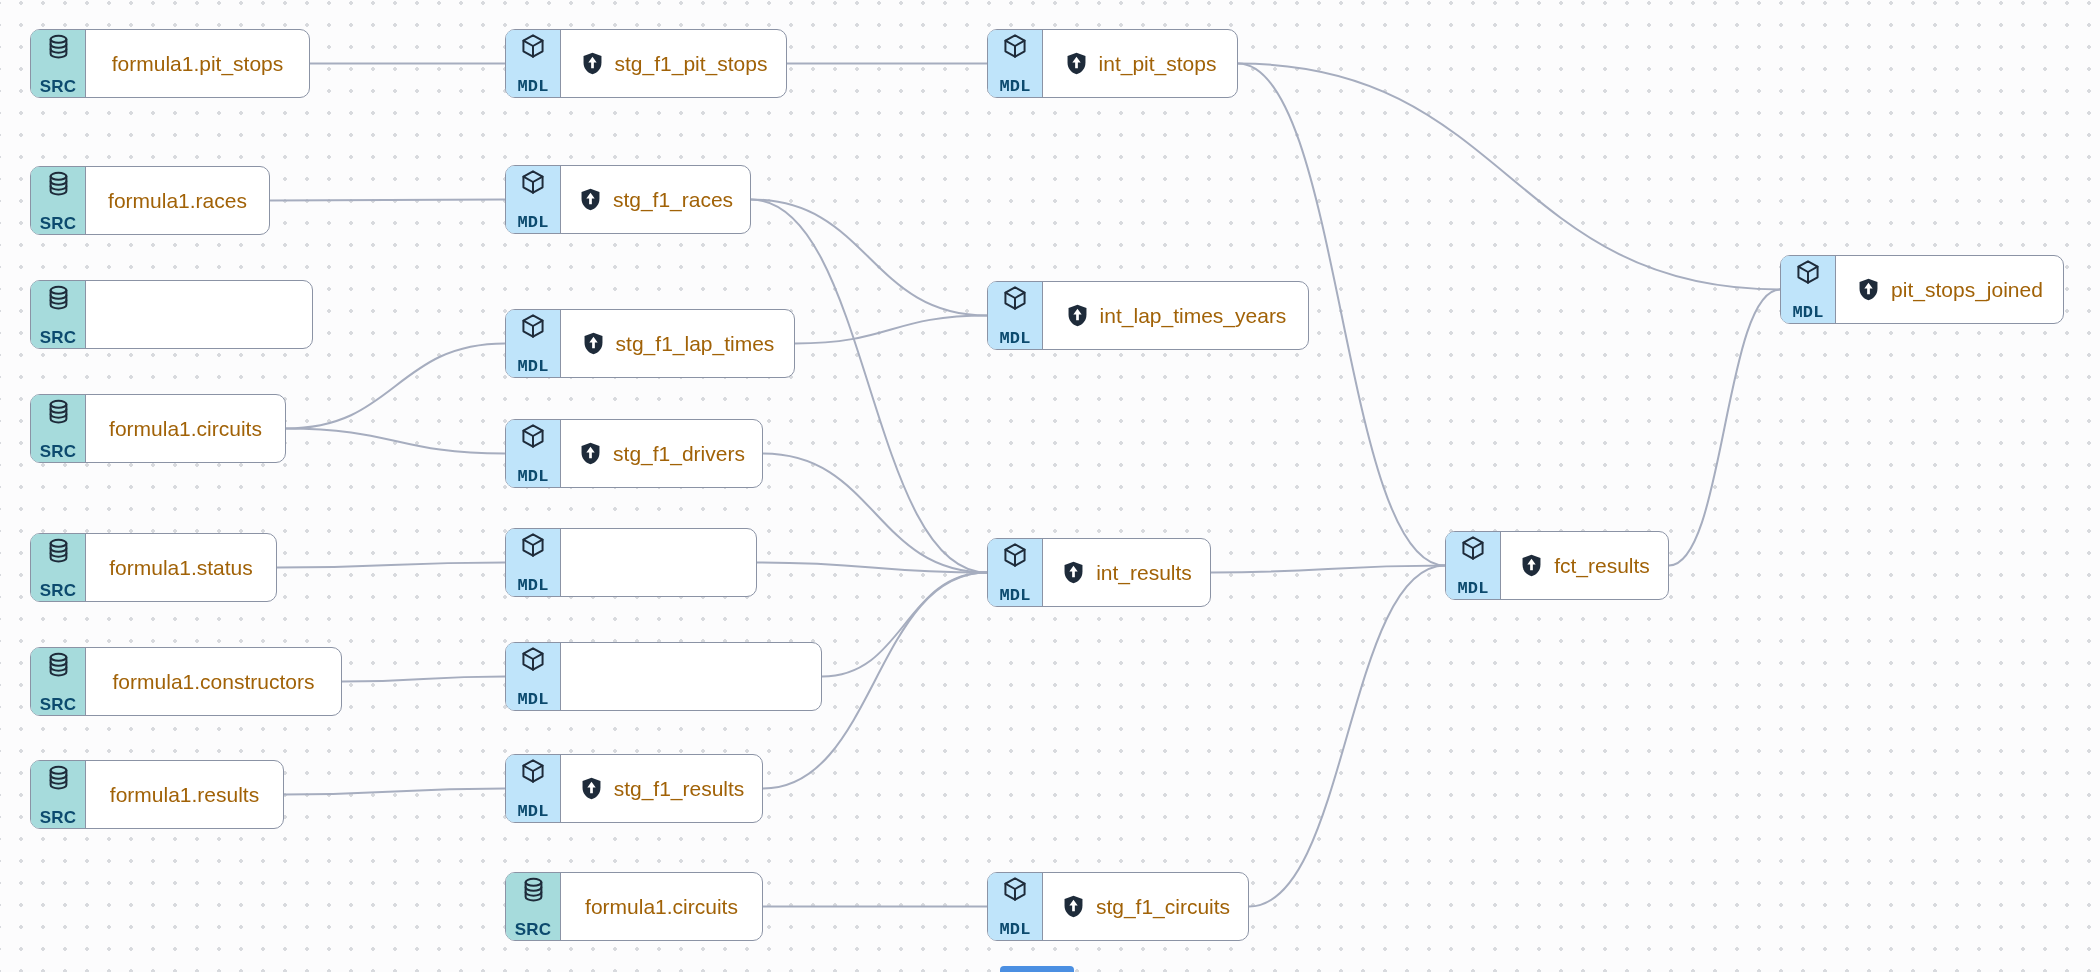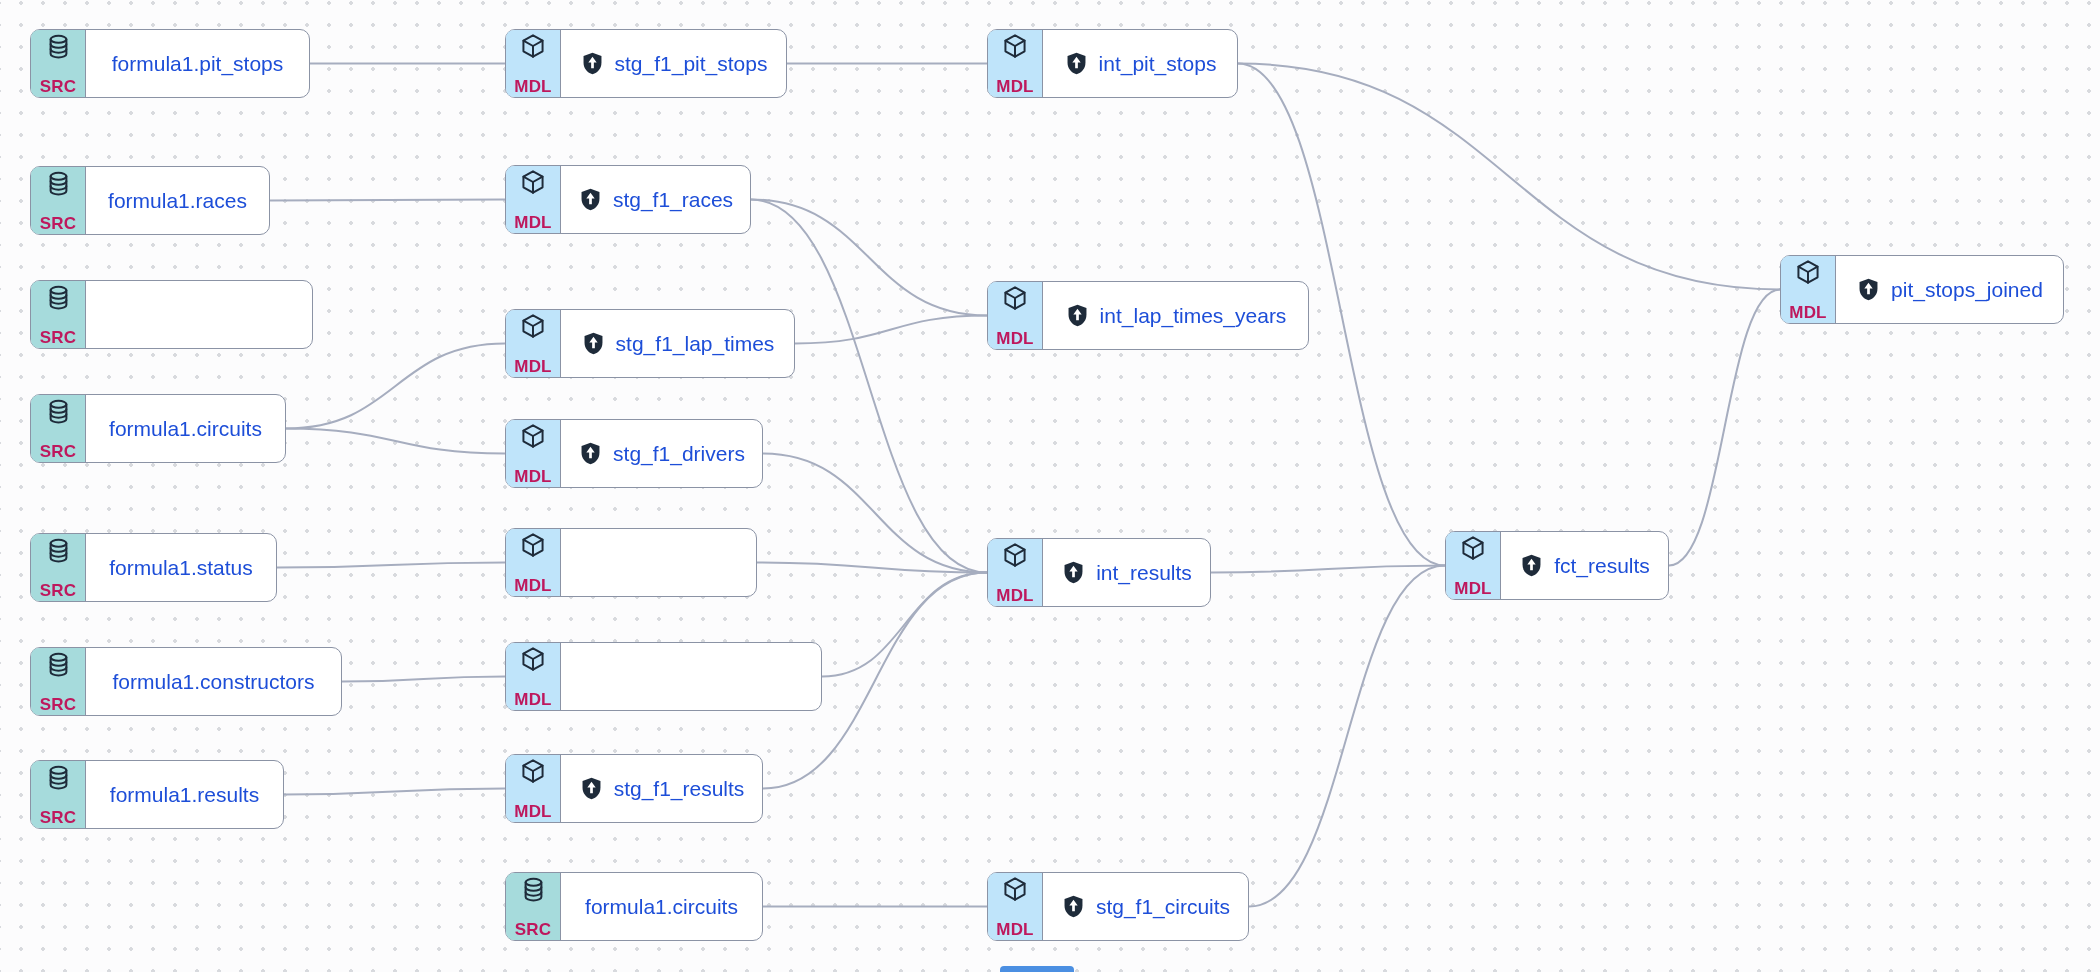--- a/index.html
+++ b/index.html
@@ -40,41 +40,41 @@
     flex: 0 0 54px;
     display: flex;
     flex-direction: column;
     align-items: center;
     justify-content: center;
     gap: 0px;
     border-right: 1.5px solid #8b93a5;
     border-radius: 8px 0 0 8px;
   }
   .node.source .icon-sec { background: #a6dbdc; }
-  .node.model  .icon-sec { background: #bfe4fa; }
+  .node.model  .icon-sec { background: #bfe4fa; font-family: Liberation Mono, monospace; }
   .badge {
     font-size: 17px;
     font-weight: 600;
     letter-spacing: 0.2px;
-    color: #be185d;
+    color: #0c4a6e;
     line-height: 1;
     margin-top: 18px;
   }
   .label-sec {
     flex: 1 1 auto;
     display: flex;
     align-items: center;
     justify-content: center;
     gap: 10px;
     padding: 0 14px;
     white-space: nowrap;
   }
   .label {
     font-size: 21px;
-    color: #1d4ed8;
+    color: #a16207;
   }
   .type-icon svg, .shield svg { display: block; }
   #offscreen-fragment {
     position: absolute;
     border-radius: 4px 4px 0 0;
   }
 </style>
 </head>
 <body>
 

